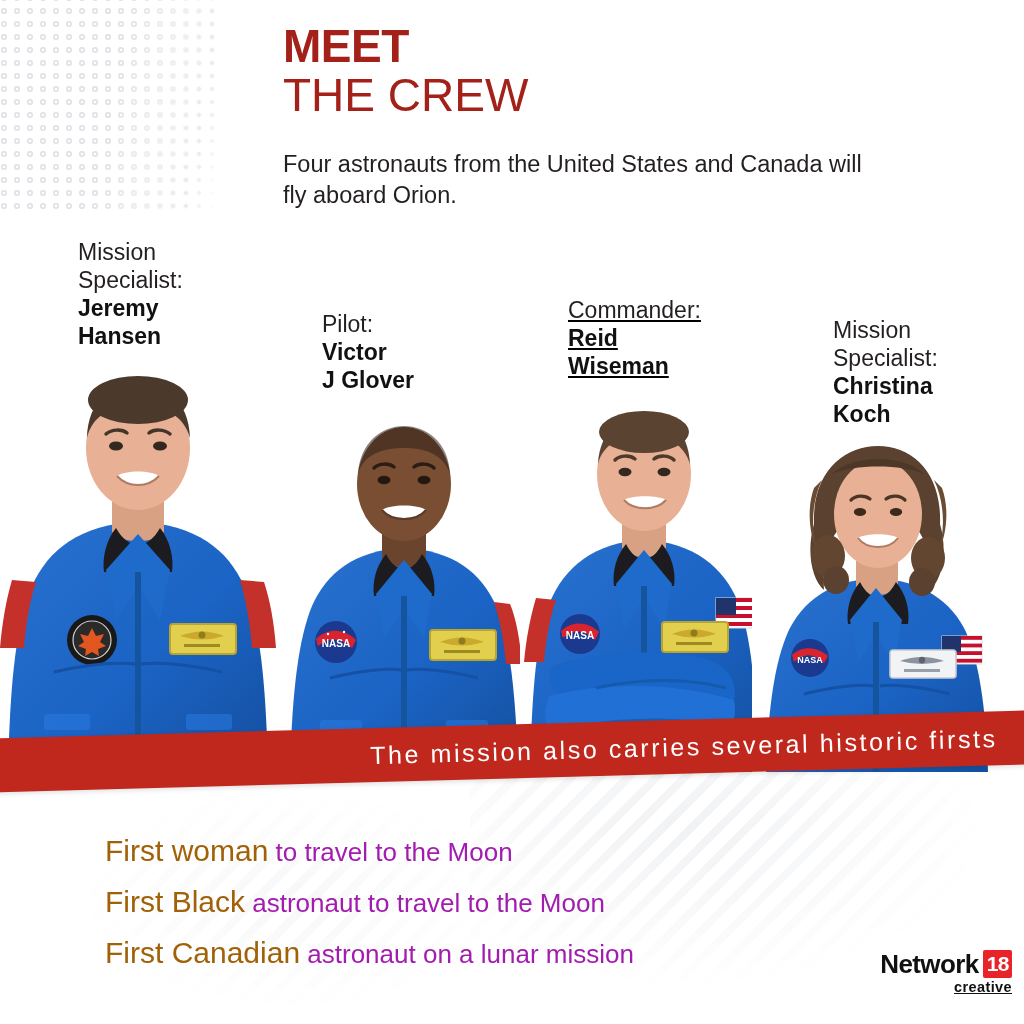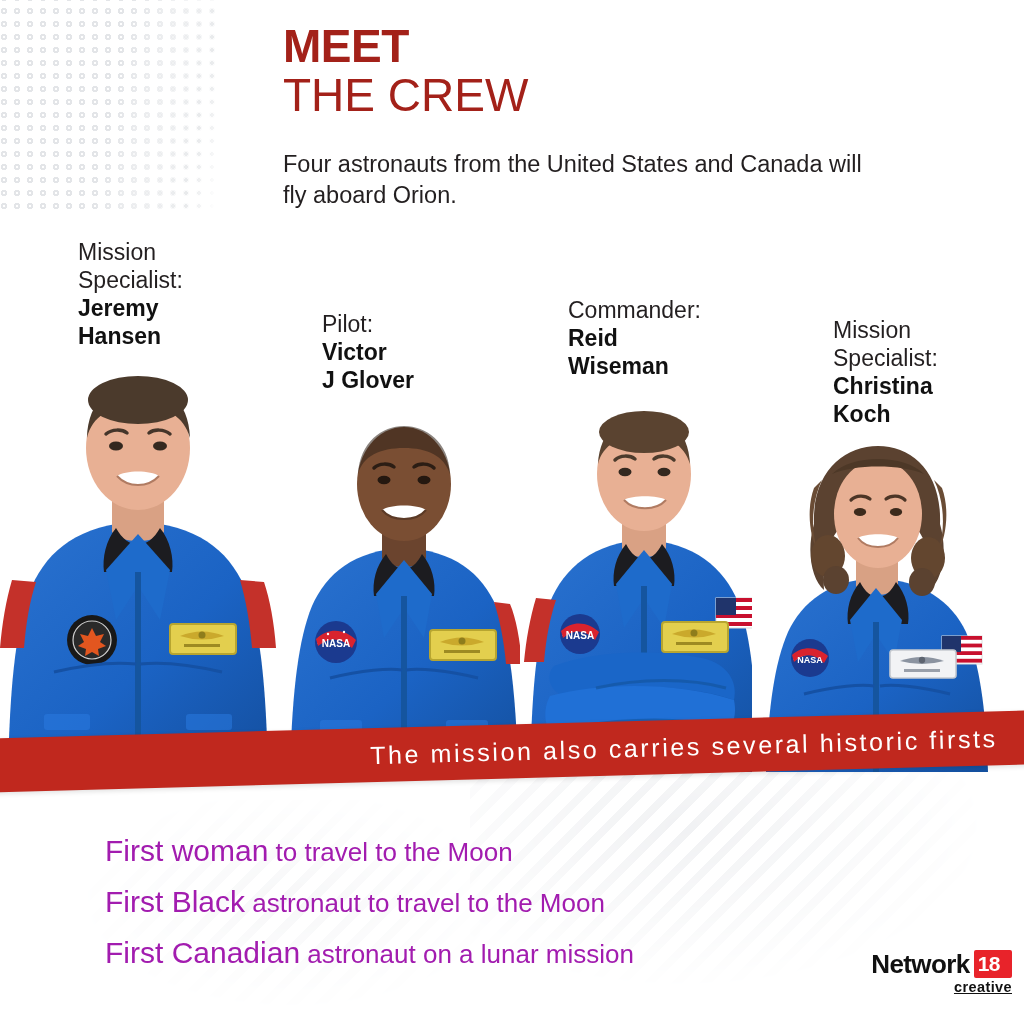--- a/index.html
+++ b/index.html
@@ -56,21 +56,21 @@
     max-width:580px;
   }
 
   
   .crew-label{position:absolute;}
   .crew-role{font-size:23px;line-height:28px;color:#231f20;font-weight:normal;}
   .crew-name{font-size:23px;line-height:28px;color:#111;font-weight:bold;}
 
   .lbl-hansen{left:78px;top:238px;}
   .lbl-glover{left:322px;top:310px;}
-  .lbl-wiseman{left:568px;top:296px;}
+  .lbl-wiseman{left:568px;top:296px;text-decoration:underline;}
   .lbl-koch{left:833px;top:316px;}
 
   
   .photos{position:absolute;left:0;top:360px;width:1024px;height:412px;overflow:hidden;}
   .person{position:absolute;bottom:0;}
 
   .p-hansen{left:-12px;width:300px;height:400px;}
   .p-glover{left:278px;width:252px;height:360px;}
   .p-wiseman{left:520px;width:248px;height:382px;}
   .p-koch{left:752px;width:272px;height:332px;}
@@ -87,30 +87,30 @@
     box-shadow:0 2px 5px rgba(0,0,0,0.12);
   }
   .banner-text{
     color:#ffffff;font-size:25px;letter-spacing:2.6px;font-weight:normal;
     padding-right:62px;white-space:nowrap;
   }
 
   
   .firsts{position:absolute;left:105px;top:826px;}
   .first-row{font-size:30px;line-height:50px;color:#231f20;white-space:nowrap;}
-  .first-hl{color:#a21caf;}
+  .first-hl{color:#a16207;}
   .first-rest{color:#a21caf;font-size:26px;margin-top:48px;}
 
   
   .logo{position:absolute;left:864px;top:950px;width:148px;text-align:right;}
   .logo-row{display:flex;align-items:center;justify-content:flex-end;}
   .logo-word{font-size:26px;font-weight:bold;color:#111;letter-spacing:-0.6px;line-height:26px;}
   .logo-box{
     background:#E8232A;color:#fff;font-weight:bold;font-size:21px;line-height:21px;
-    padding:3px 12px 4px 4px;margin-left:4px;border-radius:2px;letter-spacing:-0.5px;
+    padding:3px 3px 4px 4px;margin-left:4px;border-radius:2px;letter-spacing:-0.5px;
   }
   .logo-sub{font-size:14.5px;font-weight:bold;color:#111;letter-spacing:0.4px;margin-top:1px;line-height:16px;text-decoration:underline;}
 </style>
 </head>
 <body>
 
 <div class="canvas">
 
   <div class="dot-pattern"></div>
   <div class="dot-pattern solid"></div>

